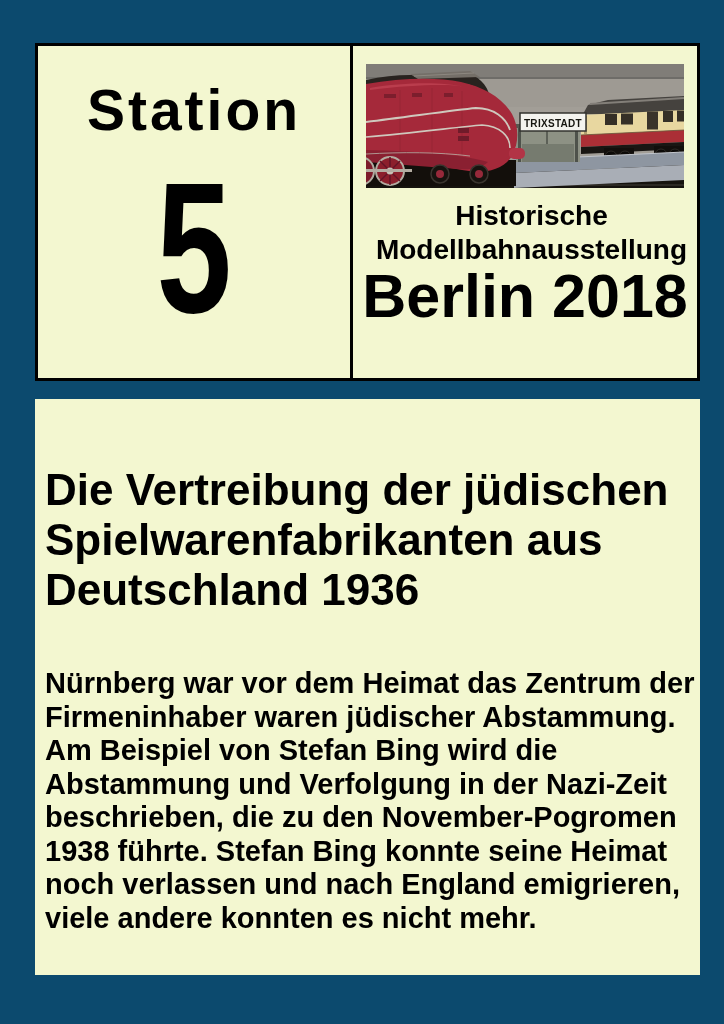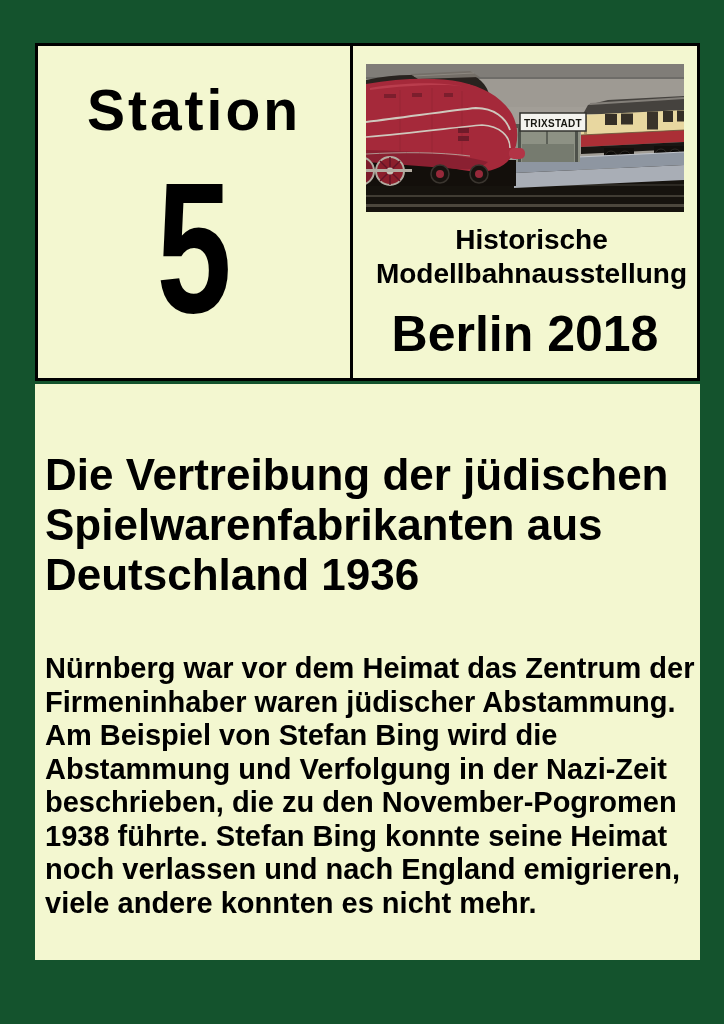--- a/index.html
+++ b/index.html
@@ -1,41 +1,41 @@
 <!DOCTYPE html>
 <html style="--panel-bg: #f3f7d0; --border: #000000; --text: #000000; --wall-gray: #a29e97; --wall-band: #807d78; --loco-red: #a5293a; --trim-silver: #cfc8bd; --railcar-cream: #e8d7a0; --railcar-red: #ab2f36; --platform-gray: #8e96a1; --track-dark: #16130e; --sign-white: #f4f4ef;"><head>
 <meta charset="utf-8">
 <style>
   html,body { margin:0; padding:0; background:#ffffff; }
   .page {
-    position:relative; width:724px; height:1024px; background:#14532d;
+    position:relative; width:724px; height:1024px; background:#0c4a6e;
     font-family:"Liberation Sans", sans-serif; font-weight:bold; color:var(--text,#000);
     overflow:hidden;
   }
   .top-row { position:absolute; left:35px; top:43px; display:flex; }
   .card {
     box-sizing:border-box; background:var(--panel-bg,#f3f7d0);
     border:3px solid var(--border,#000); height:338px; text-align:center;
   }
   .station-card { width:318px; }
   .event-card { width:350px; margin-left:-3px; }
 
   .station-label { font-size:57px; line-height:1.2; letter-spacing:3px; margin-top:30px; }
   .station-number { font-size:185px; line-height:1; margin-top:12px; transform:scaleX(.73); transform-origin:50% 50%; }
 
-  .photo { width:318px; height:148px; margin:18px auto 0 auto; overflow:hidden; }
+  .photo { width:318px; height:124px; margin:18px auto 0 auto; overflow:hidden; }
   .photo svg { display:block; }
   .photo text { font-family:"Liberation Sans", sans-serif; font-weight:bold; }
 
   .event-sub { font-size:28px; line-height:34px;padding-left:13px; }
   .event-sub.first { margin-top:11px; }
-  .event-title { font-size:50px; line-height:56px; margin-top:15px; }
+  .event-title { font-size:61px; line-height:56px; margin-top:1px; }
 
   .main-panel {
-    position:absolute; left:35px; top:384px; width:665px; height:576px;
+    position:absolute; left:35px; top:399px; width:665px; height:576px;
     box-sizing:border-box; background:var(--panel-bg,#f3f7d0);
     padding:66px 8px 0 10px; text-align:left;
   }
   .heading { font-size:44px; line-height:50px; white-space:nowrap; }
   .body-text { margin-top:52px; font-size:29px; line-height:33.5px; white-space:nowrap; }
 </style>
 </head>
 <body>
 
 <div class="page">

